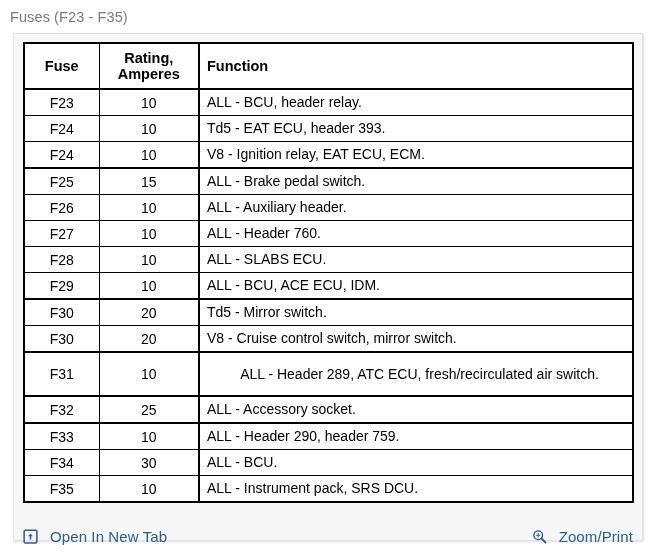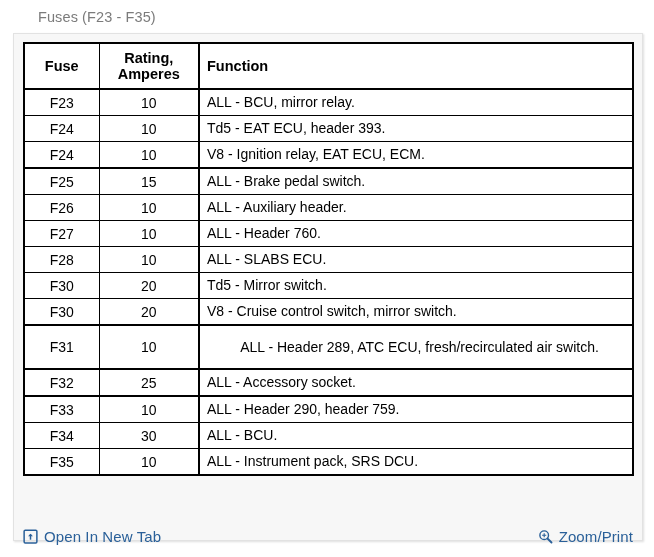--- a/index.html
+++ b/index.html
@@ -11,21 +11,21 @@
   body {
     width: 654px;
     height: 557px;
     font-family: "Liberation Sans", sans-serif;
     overflow: hidden;
     position: relative;
   }
 
   #page-title {
     position: absolute;
-    left: 38px;
+    left: 10px;
     top: 9px;
     font-size: 14.5px;
     color: #7b7b7b;
     letter-spacing: 0.1px;
     white-space: nowrap;
   }
 
   
   #panel {
     position: absolute;
@@ -127,21 +127,21 @@
     bottom: 9px;
     height: 34px;
     display: flex;
     align-items: center;
     justify-content: space-between;
     font-size: 15px;
   }
   .footer-link {
     display: inline-flex;
     align-items: center;
-    gap: 6px;
+    gap: 12px;
     color: #2a6099;
     text-decoration: none;
     cursor: pointer;
     white-space: nowrap;
     margin-top: 45px;
   }
   .footer-link .lbl { letter-spacing: 0.1px; }
   .ficon {
     display: inline-block;
     width: 15px;
@@ -172,21 +172,21 @@
             <div>Rating,</div>
             <div>Amperes</div>
           </th>
           <th class="h-func">Function</th>
         </tr>
       </thead>
       <tbody>
         <tr class="data-row">
           <td class="d-fuse sep-r">F23</td>
           <td class="d-rating sep-r2">10</td>
-          <td class="d-func">ALL - BCU, mirror relay.</td>
+          <td class="d-func">ALL - BCU, header relay.</td>
         </tr>
         <tr class="data-row">
           <td class="d-fuse sep-r">F24</td>
           <td class="d-rating sep-r2">10</td>
           <td class="d-func">Td5 - EAT ECU, header 393.</td>
         </tr>
         <tr class="data-row thickline">
           <td class="d-fuse sep-r">F24</td>
           <td class="d-rating sep-r2">10</td>
           <td class="d-func">V8 - Ignition relay, EAT ECU, ECM.</td>
@@ -203,20 +203,25 @@
         </tr>
         <tr class="data-row">
           <td class="d-fuse sep-r">F27</td>
           <td class="d-rating sep-r2">10</td>
           <td class="d-func">ALL - Header 760.</td>
         </tr>
         <tr class="data-row">
           <td class="d-fuse sep-r">F28</td>
           <td class="d-rating sep-r2">10</td>
           <td class="d-func">ALL - SLABS ECU.</td>
+        </tr>
+        <tr class="data-row thickline">
+          <td class="d-fuse sep-r">F29</td>
+          <td class="d-rating sep-r2">10</td>
+          <td class="d-func">ALL - BCU, ACE ECU, IDM.</td>
         </tr>
         <tr class="data-row">
           <td class="d-fuse sep-r">F30</td>
           <td class="d-rating sep-r2">20</td>
           <td class="d-func">Td5 - Mirror switch.</td>
         </tr>
         <tr class="data-row thickline">
           <td class="d-fuse sep-r">F30</td>
           <td class="d-rating sep-r2">20</td>
           <td class="d-func">V8 - Cruise control switch, mirror switch.</td>

